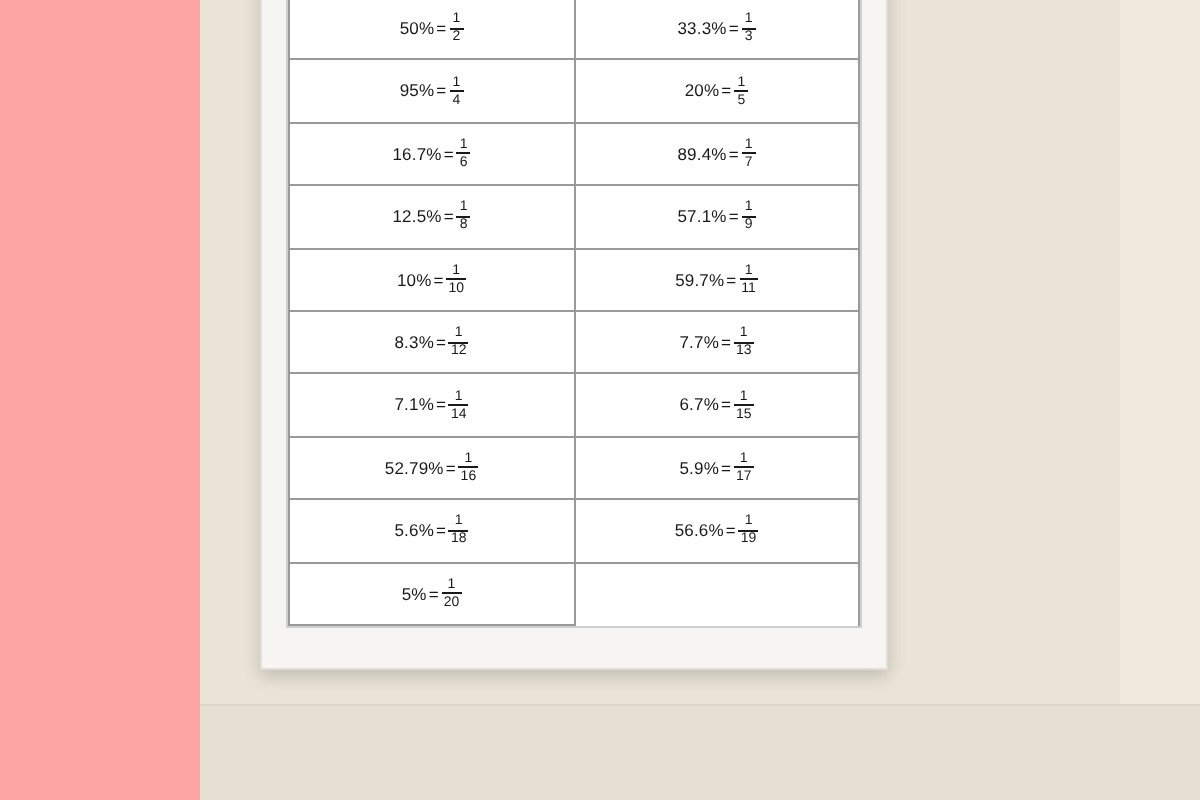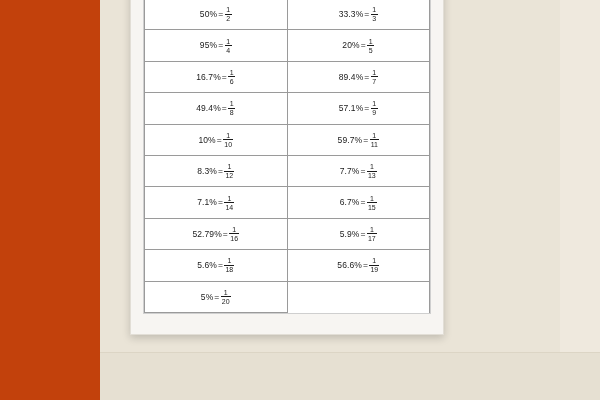--- a/index.html
+++ b/index.html
@@ -9,21 +9,21 @@
     height: 400px;
     overflow: hidden;
     background: #ffffff;
     font-family: "Liberation Sans", sans-serif;
   }
 
   #page {
     position: relative;
     width: 600px;
     height: 400px;
-    background: #c2410c;
+    background: #fca5a5;
   }
 
   
   #wall {
     position: absolute;
     left: 100px;
     top: 0px;
     width: 500px;
     height: 400px;
     background: #eae4d7;
@@ -221,21 +221,21 @@
                   <span class="eq">=</span>
                   <span class="frac">
                     <span class="num">1</span>
                     <span class="bar"></span>
                     <span class="den">7</span>
                   </span>
                 </span></td>
             </tr>
             <tr>
               <td><span class="entry">
-                  <span class="pct">49.4%</span>
+                  <span class="pct">12.5%</span>
                   <span class="eq">=</span>
                   <span class="frac">
                     <span class="num">1</span>
                     <span class="bar"></span>
                     <span class="den">8</span>
                   </span>
                 </span></td>
               <td><span class="entry">
                   <span class="pct">57.1%</span>
                   <span class="eq">=</span>

